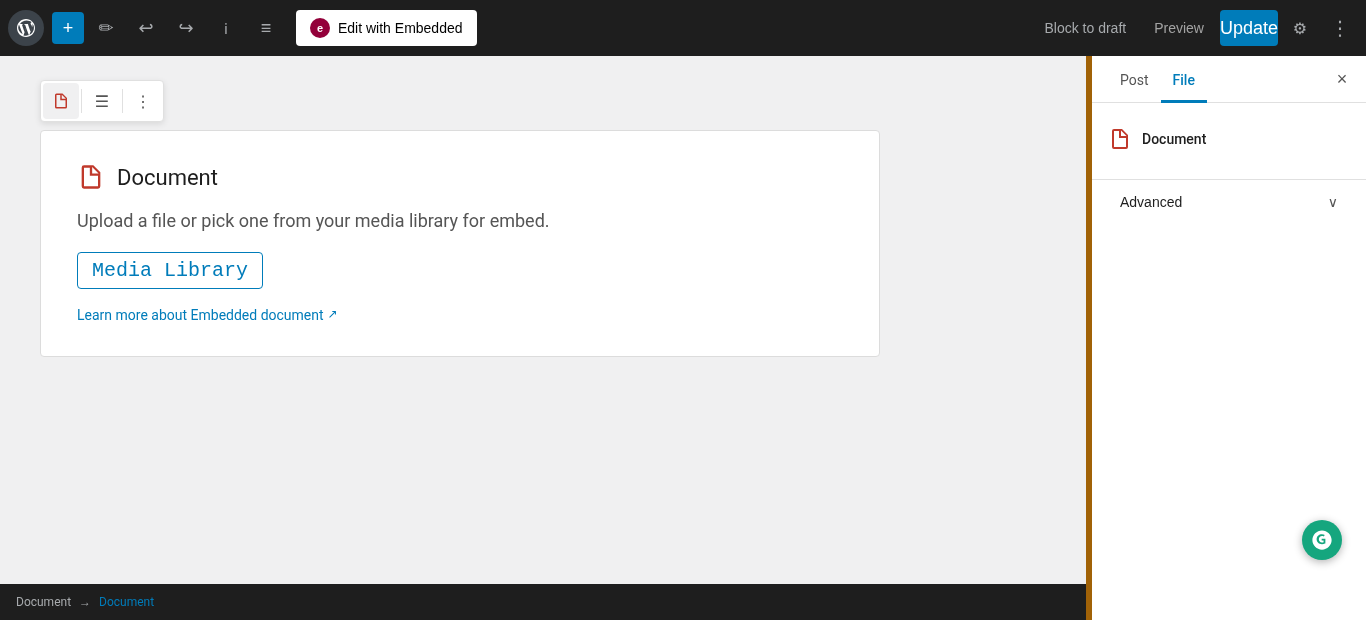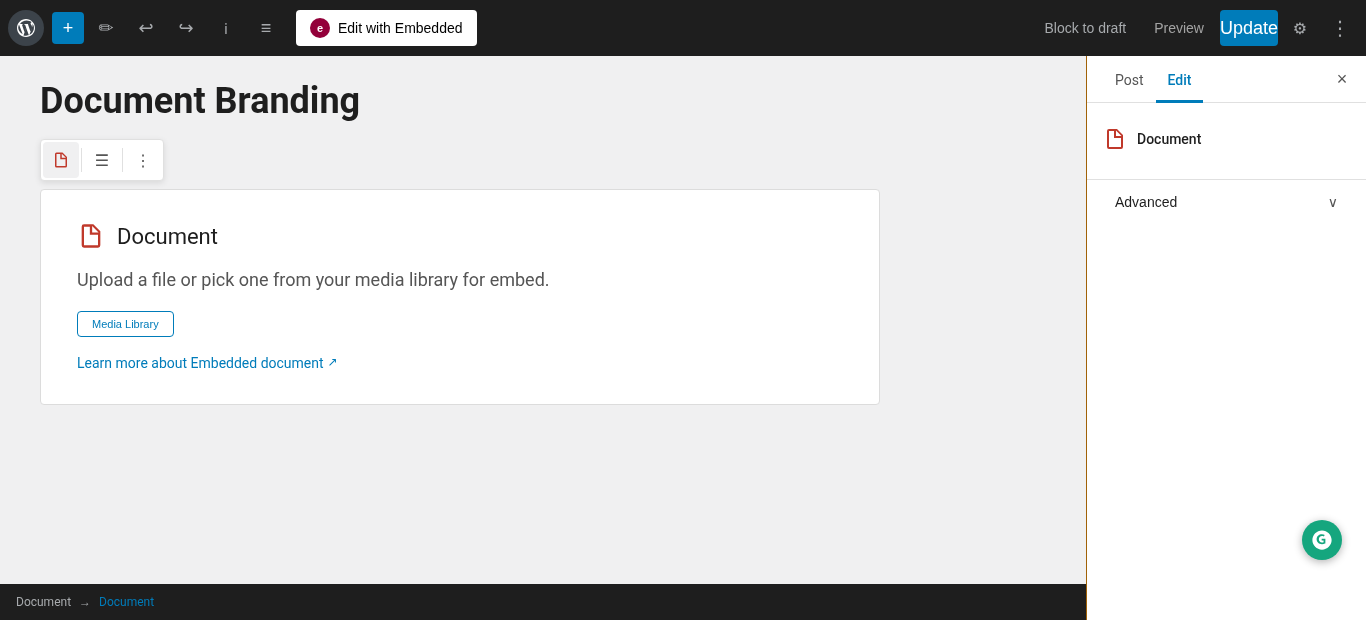--- a/index.html
+++ b/index.html
@@ -200,41 +200,42 @@
       margin-bottom: 6px;
       line-height: 1.5;
     }
     .media-library-btn {
       display: inline-block;
       border: 1px solid #007cba;
       color: #007cba;
       background: white;
       border-radius: 4px;
       padding: 6px 14px;
-      font-size: 11px;
+      font-size: 20px;
       cursor: pointer;
       margin: 12px 0 16px 0;
+      font-family: Liberation Mono, monospace;
     }
     .learn-more-link {
       color: #007cba;
       font-size: 14px;
       text-decoration: none;
       display: inline-flex;
       align-items: flex-start;
       gap: 4px;
     }
     .external-icon {
       font-size: 12px;
     }
 
     
     .right-sidebar {
       width: 280px;
       background: white;
-      border-left: 1px solid #a16207;
+      border-left: 6px solid #a16207;
       display: flex;
       flex-direction: column;
       flex-shrink: 0;
     }
     .sidebar-tabs {
       display: flex;
       border-bottom: 1px solid #e0e0e0;
       padding: 0 16px;
       position: relative;
     }
@@ -405,21 +406,20 @@
 
   <button class="more-btn">
     <span>⋮</span>
   </button>
 </div>
 
 <div class="main-layout">
 
   <div class="editor-area">
 
-    <h1 class="page-title">Document Branding</h1>
 
     <div class="block-toolbar">
       <button class="block-toolbar-btn active">
         <svg width="18" height="18" viewBox="0 0 24 24" fill="#c0392b">
           <path d="M14 2H6a2 2 0 0 0-2 2v16a2 2 0 0 0 2 2h12a2 2 0 0 0 2-2V8l-6-6zm-1 1.5L18.5 9H13V3.5zM6 20V4h5v7h7v9H6z"></path>
         </svg>
       </button>
       <div class="block-toolbar-divider"></div>
       <button class="block-toolbar-btn">
         <span>☰</span>
@@ -446,21 +446,21 @@
         <span>Learn more about Embedded document</span>
         <span class="external-icon">↗</span>
       </a>
     </div>
 
   </div>
 
   <div class="right-sidebar">
     <div class="sidebar-tabs">
       <div class="sidebar-tab">Post</div>
-      <div class="sidebar-tab active">Edit</div>
+      <div class="sidebar-tab active">File</div>
       <button class="sidebar-close">
         <span>×</span>
       </button>
     </div>
 
     <div class="block-panel">
       <div class="block-panel-item">
         <svg width="24" height="24" viewBox="0 0 24 24" fill="#c0392b">
           <path d="M14 2H6a2 2 0 0 0-2 2v16a2 2 0 0 0 2 2h12a2 2 0 0 0 2-2V8l-6-6zm-1 1.5L18.5 9H13V3.5zM6 20V4h5v7h7v9H6z"></path>
         </svg>

